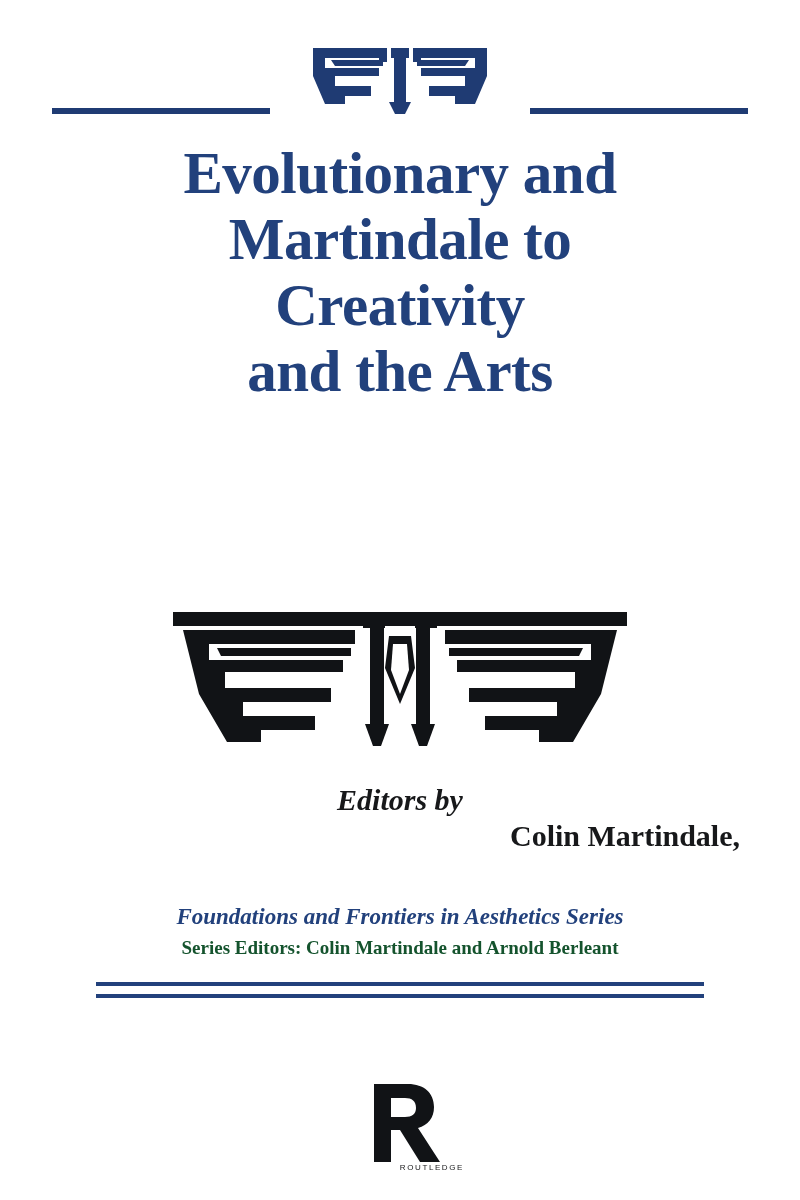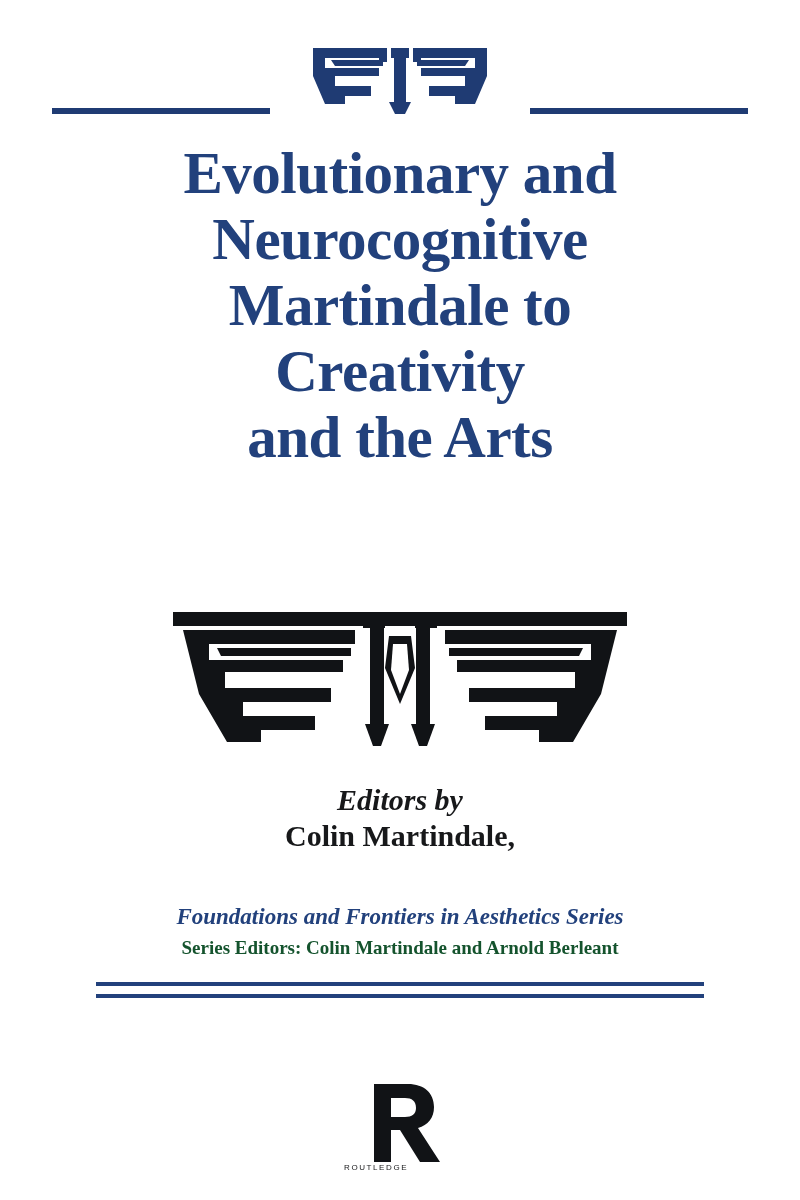--- a/index.html
+++ b/index.html
@@ -90,20 +90,21 @@
     font-weight: bold;
     font-size: 30px;
     line-height: 36px;
     font-style: italic;
   }
   .editor-name-1 {
     color: #17181a;
     font-weight: bold;
     font-size: 30px;
     line-height: 36px;
+    text-align: right;
   }
   .editor-name-2 {
     color: #22417c;
     font-weight: bold;
     font-size: 30px;
     line-height: 38px;
   }
 
   
   .series-block {
@@ -148,24 +149,24 @@
     justify-content: center;
     align-items: flex-end;
   }
   .logo {
     width: 112px;
     height: 96px;
     position: relative;
   }
   .logo-text {
     position: absolute;
-    left: 0;
+    left: 8px;
     bottom: 2px;
     width: 112px;
-    text-align: left;
+    text-align: right;
     font-family: "Liberation Sans", sans-serif;
     font-size: 8px;
     letter-spacing: 1.6px;
     color: #17181a;
   }
 </style>
 </head>
 <body>
 
 <div class="cover">
@@ -189,21 +190,20 @@
 
           <rect x="84" y="2" width="8" height="14"></rect>
           <rect x="118" y="2" width="8" height="14"></rect>
         </g>
       </svg>
     </div>
   </div>
 
   <div class="title-block">
     <div class="title-line">Evolutionary and</div>
-    <div class="title-line">Neurocognitive</div>
     <div class="title-line">Martindale to</div>
     <div class="title-line">Creativity</div>
     <div class="title-line">and the Arts</div>
   </div>
 
   <div class="mid-ornament-wrap">
     <svg viewBox="0 0 470 155" width="470" height="155" aria-hidden="true">
       <g fill="#111316">
 
         <rect x="8" y="4" width="454" height="14"></rect>

